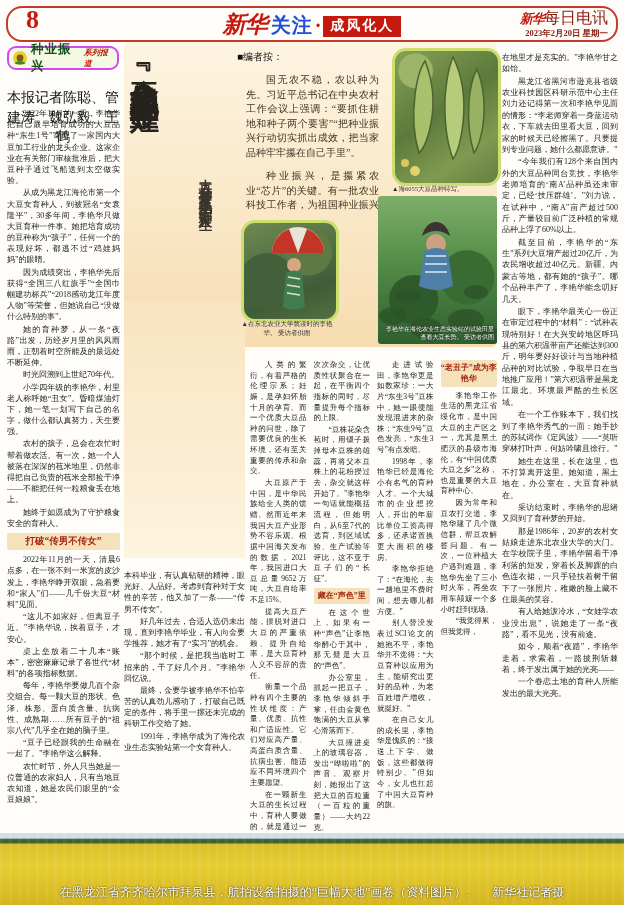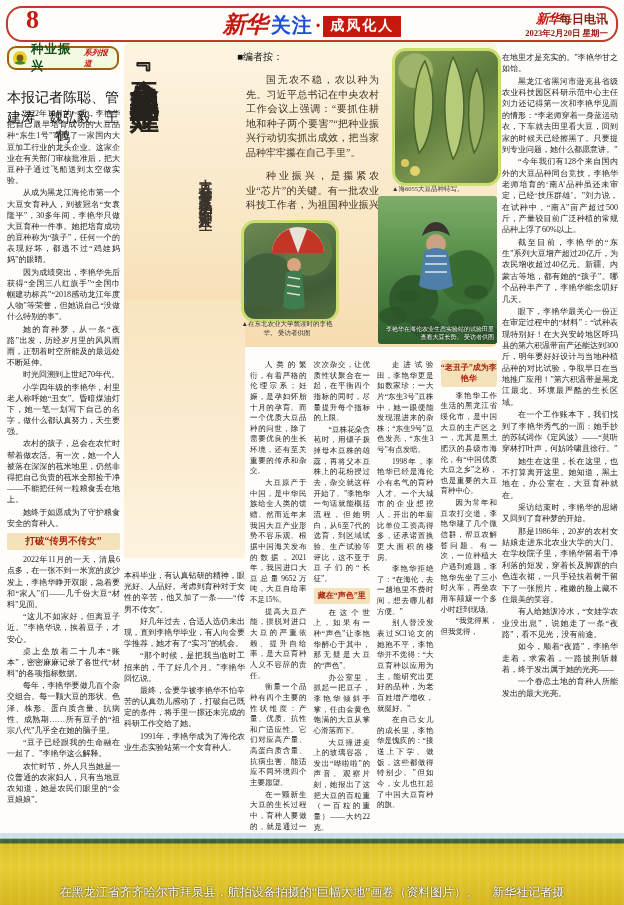--- a/index.html
+++ b/index.html
@@ -11,24 +11,24 @@
   .pageno{position:absolute;left:26px;top:7px;font-size:26px;font-weight:900;color:#c5190e;line-height:1;}
   .brand-center{position:absolute;left:0;top:9px;width:624px;text-align:center;white-space:nowrap;}
   .script{font-style:italic;font-weight:900;color:#c5190e;letter-spacing:-1px;}
   .brand-center .script{font-size:23px;margin-right:4px;}
   .sec-word{font-size:20px;font-weight:900;color:#1d4ed8;letter-spacing:1px;}
   .sec-dot{font-size:20px;font-weight:900;color:#c5190e;margin:0 2px;}
   .sec-box{display:inline-block;background:#c5190e;color:#fff;font-size:14px;font-weight:900;
            padding:1px 7px 2px;letter-spacing:2px;vertical-align:2px;}
   .brand-right{position:absolute;right:16px;top:8px;text-align:right;line-height:1.25;}
   .brand-right .script{font-size:13px;}
-  .brand-right .paper{font-size:12px;font-weight:700;color:#8d1a0e;}
+  .brand-right .paper{font-size:16px;font-weight:400;color:#8d1a0e;}
   .brand-right .date{font-size:8.5px;font-weight:700;color:#8d1a0e;}
   
-  .badge{position:absolute;left:7px;top:46px;width:112px;height:24px;border:2px solid #a16207;
+  .badge{position:absolute;left:7px;top:46px;width:112px;height:24px;border:2px solid #d946ef;
          border-radius:9px;background:#f3f9e3;display:flex;align-items:center;padding:0 3px;box-sizing:border-box;}
   .badge .t1{font-size:12.5px;font-weight:900;color:#14501c;letter-spacing:1px;margin-left:3px;}
   .badge .t2{font-size:8px;font-weight:700;font-style:italic;color:#c5190e;margin-left:2px;}
   .byline{position:absolute;left:7px;top:88px;width:112px;font-size:14px;font-weight:400;
           text-align:center;line-height:1.4;color:#111;}
   .textcol{position:absolute;overflow:hidden;text-align:justify;color:#222;margin-top:8px;}
   .textcol p{margin:0 0 1px;text-indent:2em;}
   .textcol p.cont{text-indent:0;}
   .subhead{background:#f6e2ba;color:#a6260f;font-weight:900;text-align:center;
            padding:2px 0;margin:4px 0;border-radius:2px;}

